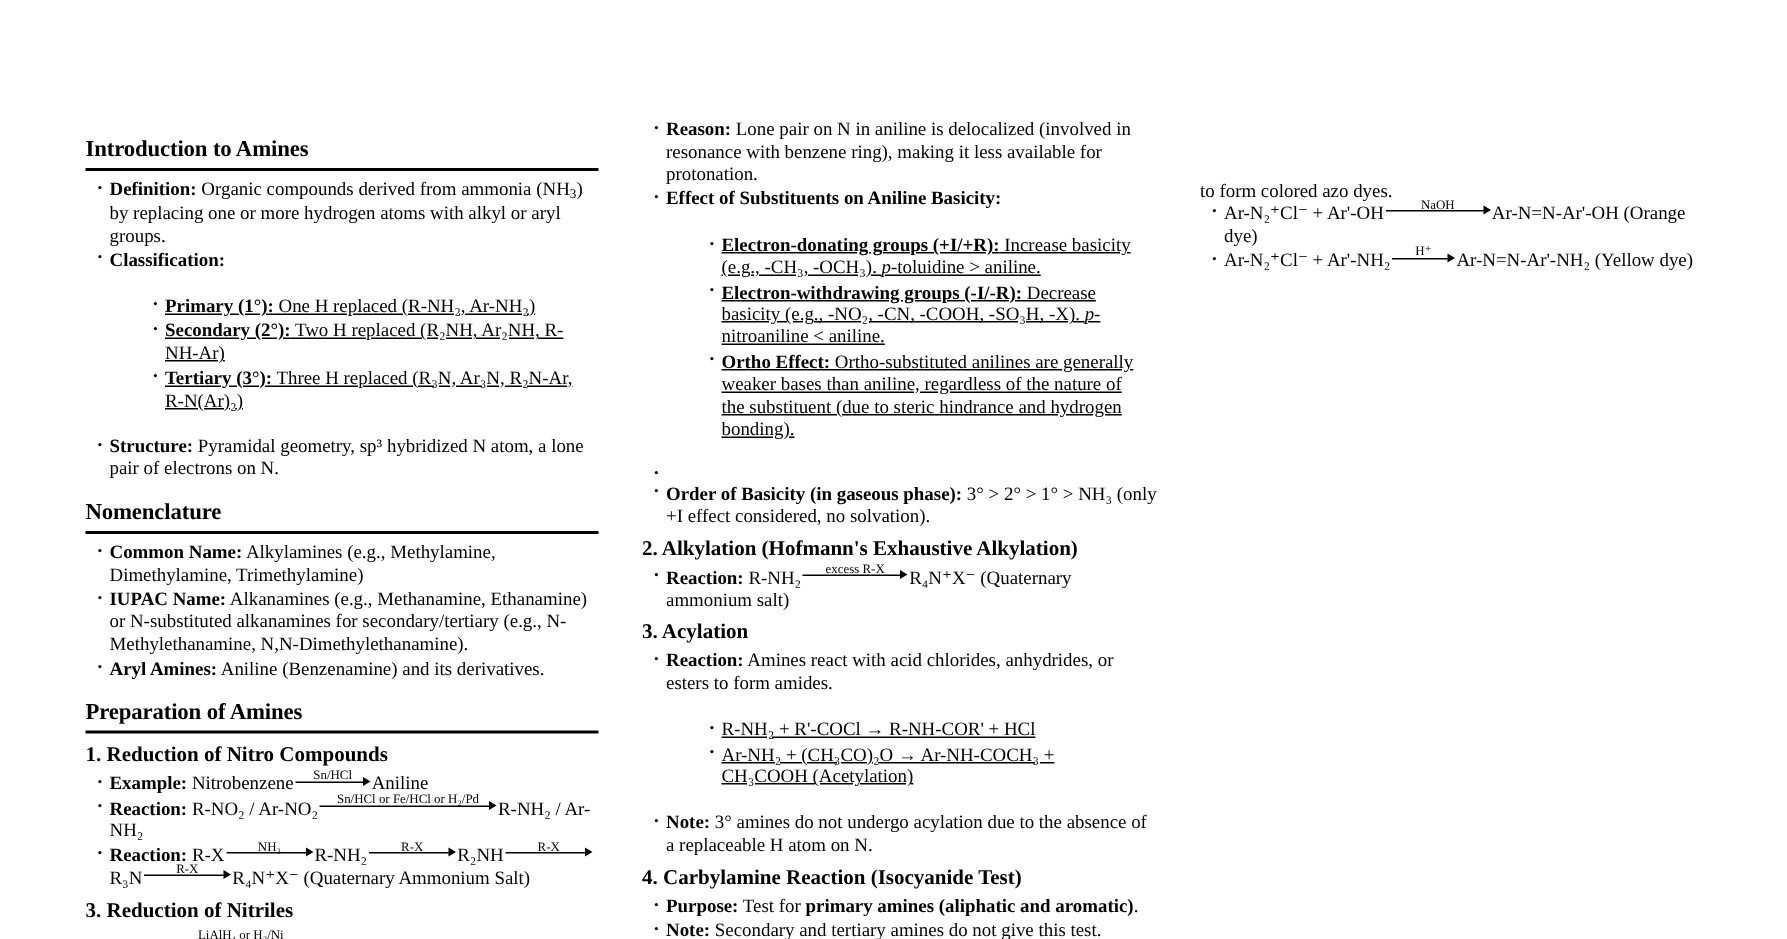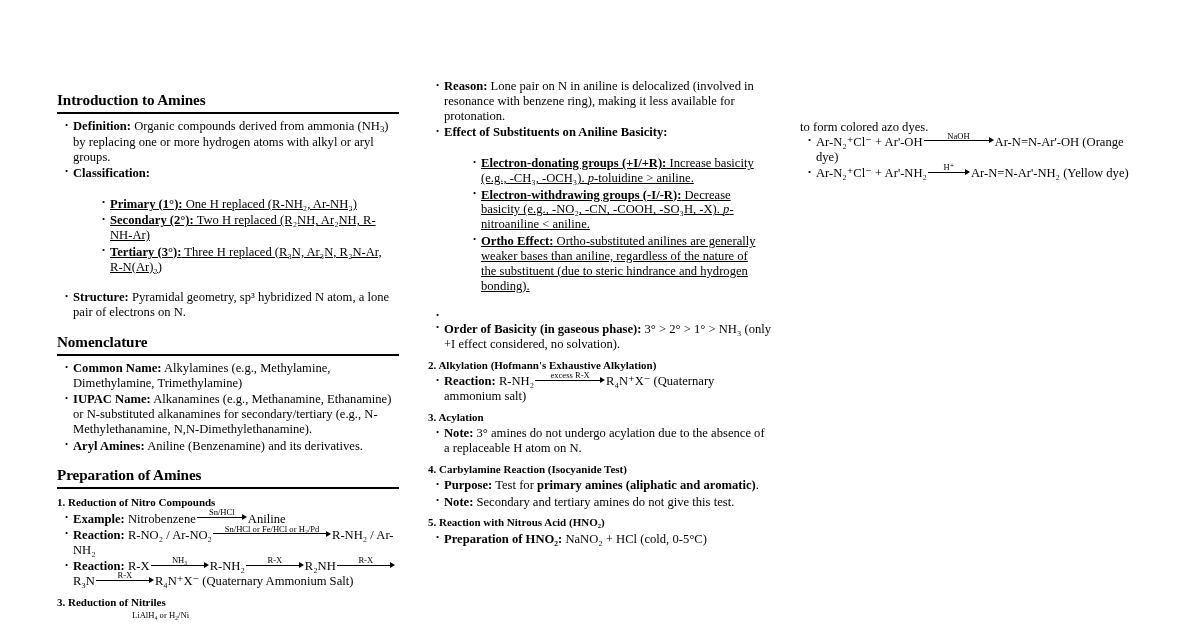--- a/index.html
+++ b/index.html
@@ -36,21 +36,21 @@
     letter-spacing: -0.1px;
     line-height: 1.2;
   }
   .rule {
     border: 0;
     border-top: 2.2px solid #000;
     margin: 0 0 5px 0;
     width: 342px;
   }
   h3.sub {
-    font-size: 11px;
+    font-size: 14px;
     font-weight: bold;
     margin: 7px 0 2px 0;
     line-height: 1.2;
   }
   .spacer-lg { height: 11px; }
 
   
   ul.lvl1 { list-style: none; margin: 0; padding: 0 0 0 8px; }
   ul.lvl2 { list-style: none; margin: 16px; padding: 0 0 0 13px; text-decoration: underline; }
   ul.lvl1 > li, ul.lvl2 > li {
@@ -236,20 +236,27 @@
     <ul class="lvl1">
       <li>
         <b>Reaction:</b>
         <span>R-NH₂</span><span class="rxn a-l"><span class="lbl">excess R-X</span><span class="shaft"></span></span><span>R₄N⁺X⁻ (Quaternary ammonium salt)</span>
       </li>
     </ul>
 
     <h3 class="sub">3. Acylation</h3>
     <ul class="lvl1">
       <li>
+        <b>Reaction:</b><span> Amines react with acid chlorides, anhydrides, or esters to form amides.</span>
+        <ul class="lvl2">
+          <li>R-NH₂ + R'-COCl → R-NH-COR' + HCl</li>
+          <li>Ar-NH₂ + (CH₃CO)₂O → Ar-NH-COCH₃ + CH₃COOH (Acetylation)</li>
+        </ul>
+      </li>
+      <li>
         <b>Note:</b><span> 3° amines do not undergo acylation due to the absence of a replaceable H atom on N.</span>
       </li>
     </ul>
 
     <h3 class="sub">4. Carbylamine Reaction (Isocyanide Test)</h3>
     <ul class="lvl1">
       <li>
         <b>Purpose:</b><span> Test for </span><b>primary amines (aliphatic and aromatic)</b><span>.</span>
       </li>
       <li>

